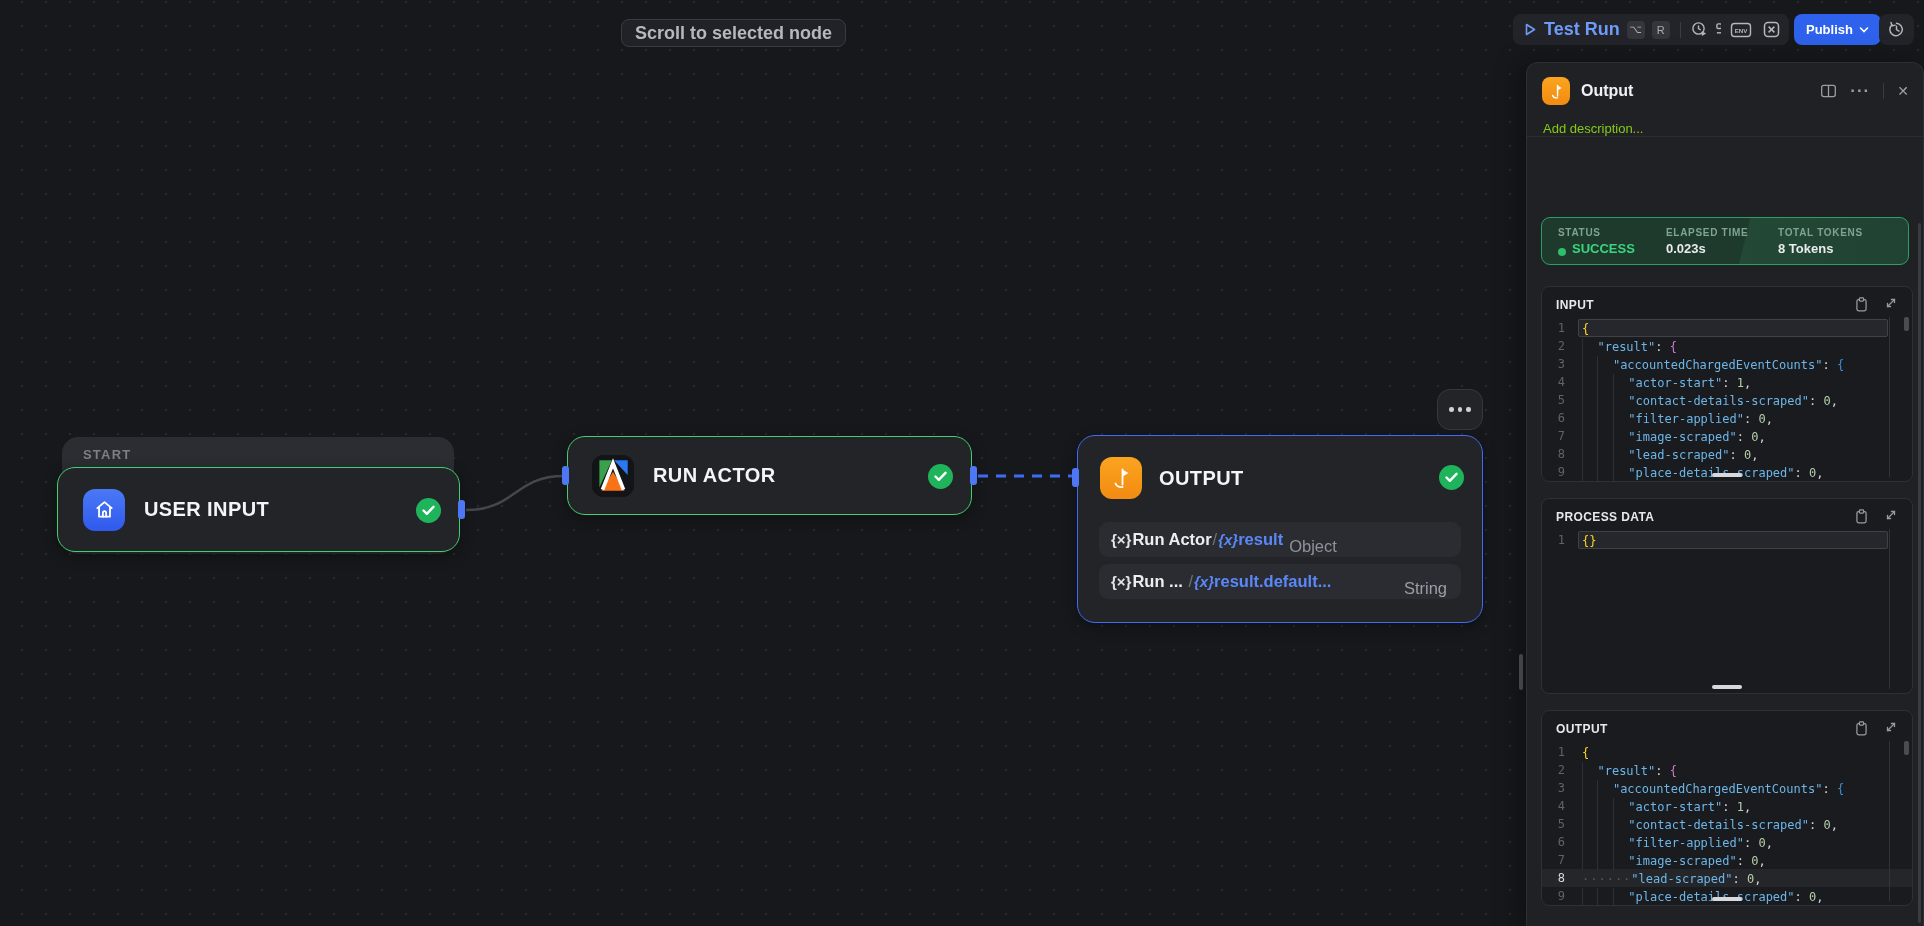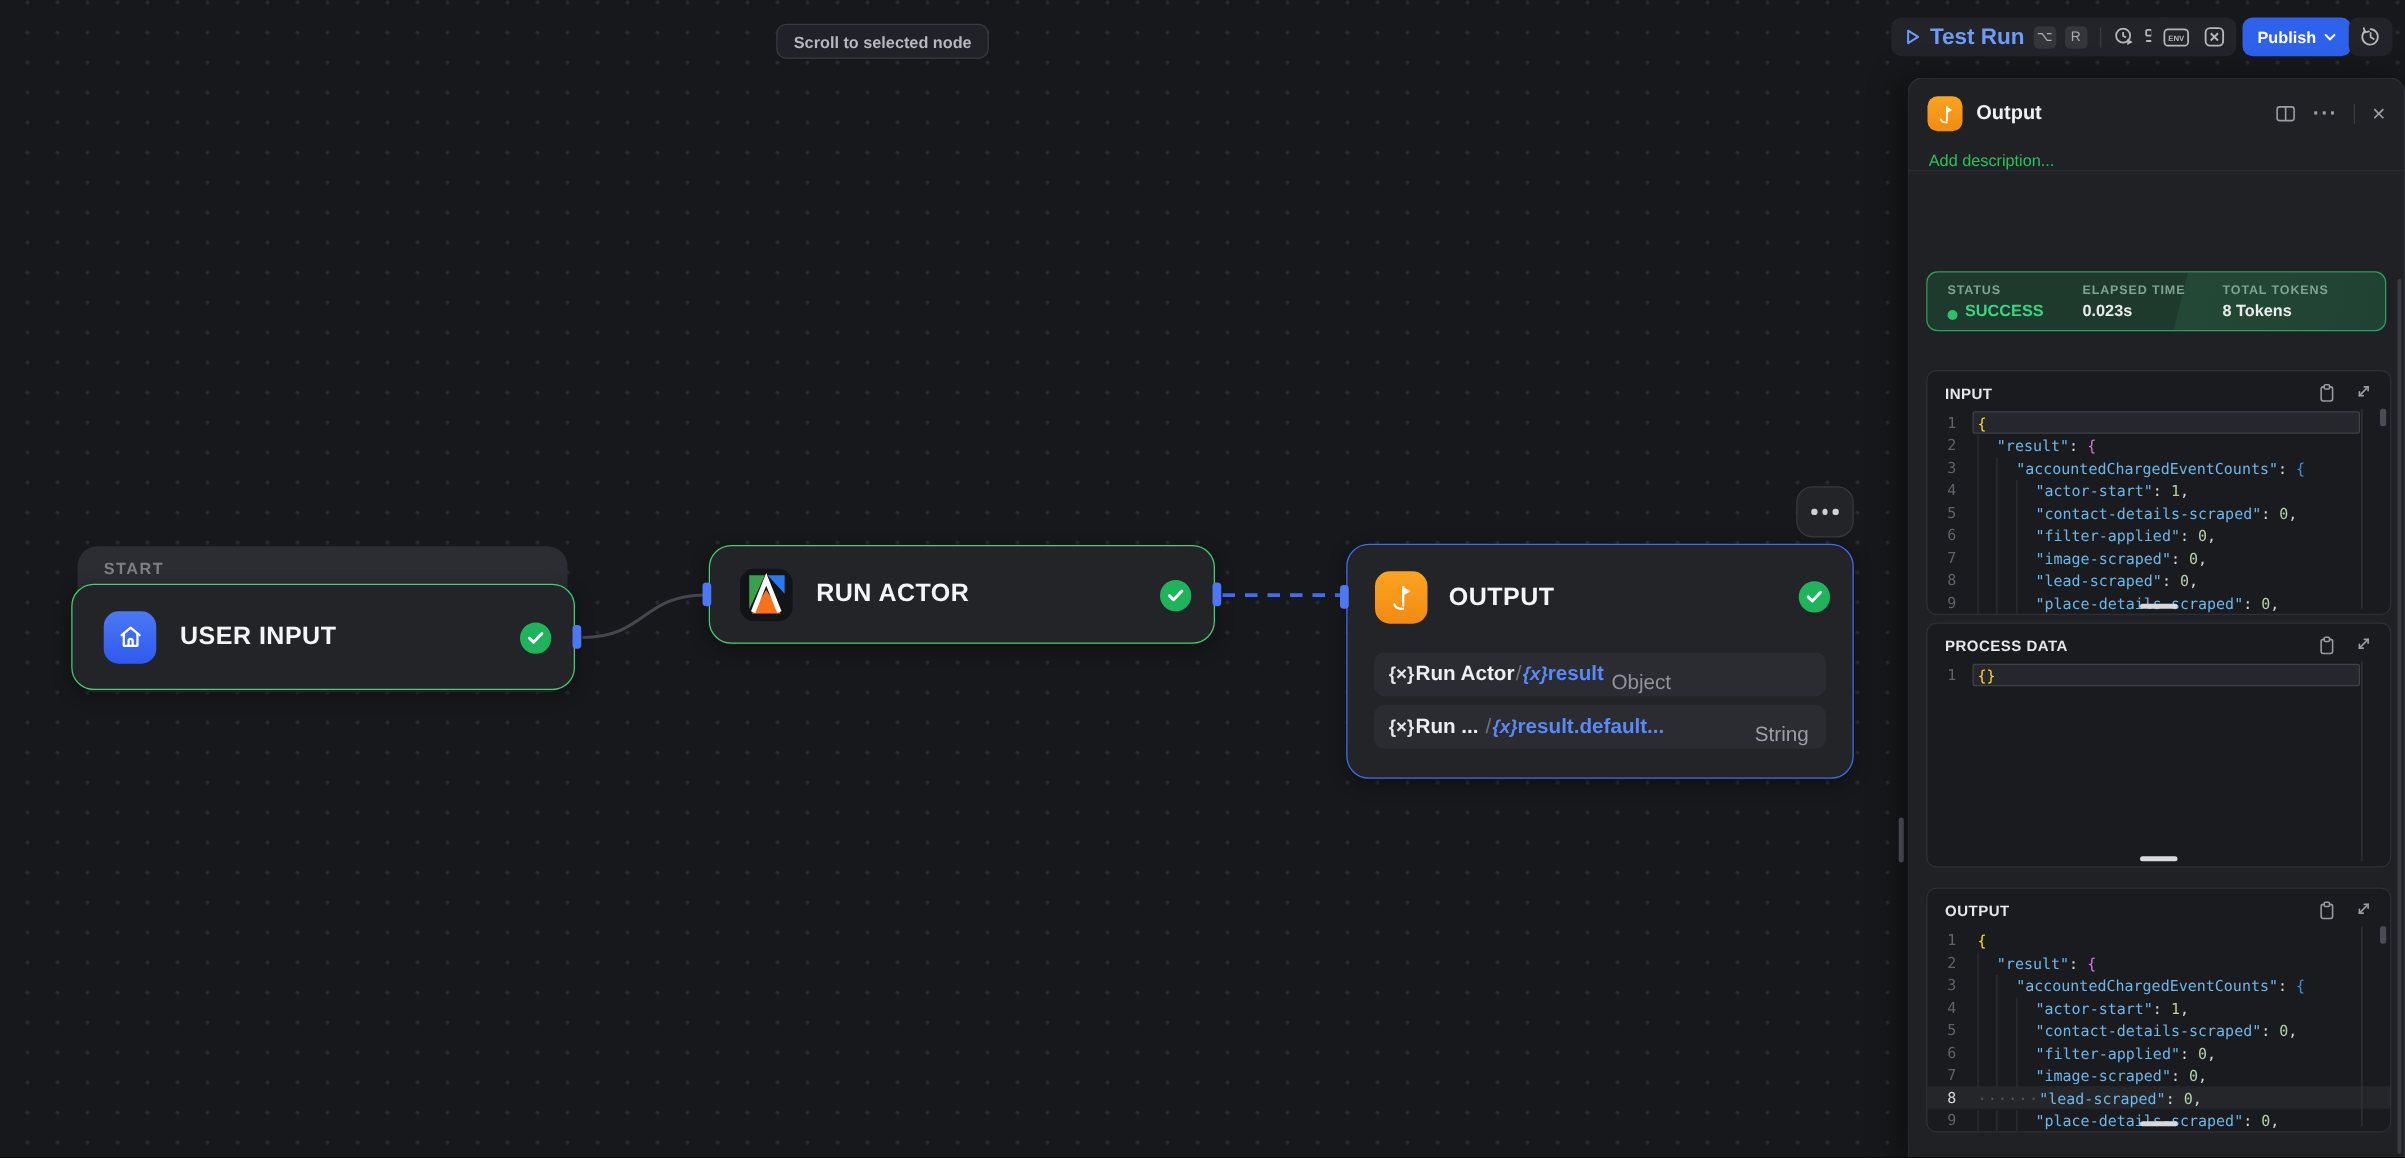--- a/index.html
+++ b/index.html
@@ -7,21 +7,21 @@
   }
   *{margin:0;padding:0;box-sizing:border-box;}
   html,body{background:#000;}
   body{font-family:"Liberation Sans",sans-serif;}
   #app{position:relative;width:1924px;height:926px;background:var(--bg);overflow:hidden;
        background-image:radial-gradient(#2a2b30 1.4px,transparent 1.5px);
        background-size:24px 24px;background-position:10px 14px;}
   svg{display:block;}
   
   .tooltip{position:absolute;left:621px;top:19px;height:28px;padding:0 13px;display:flex;align-items:center;
-    background:#212227;border:1px solid #3a3b41;border-radius:8px;color:#b5b8be;font-size:13px;font-weight:600;}
+    background:#212227;border:1px solid #3a3b41;border-radius:8px;color:#b5b8be;font-size:18px;font-weight:600;}
   
   .tb-group{position:absolute;top:14px;height:31px;display:flex;align-items:center;background:#232429;border-radius:8px;}
   .tb-run{left:1513px;padding:0 10px;gap:7px;}
   .tb-run .runlbl{color:#6d9bf7;font-size:18px;font-weight:700;}
   .kbd{width:18px;height:18px;background:#34363c;border-radius:4px;color:#a9acb3;font-size:11px;
        display:flex;align-items:center;justify-content:center;}
   .tb-div{width:1px;height:16px;background:#3b3d43;margin:0 3px;}
   .tb-icons{left:1721px;padding:0 9px;gap:11px;}
   .tb-btn-icon{color:#b4b7bd;display:flex;align-items:center;}
   .publish{position:absolute;left:1794px;top:14px;height:31px;padding:0 12px;display:flex;align-items:center;gap:6px;
@@ -62,39 +62,39 @@
   .more-btn i{width:4.5px;height:4.5px;border-radius:50%;background:#cfd1d5;}
   .canvas-thumb{position:absolute;left:1519px;top:654px;width:4px;height:36px;border-radius:2px;background:#54565d;}
   
   .panel{position:absolute;left:1526px;top:62px;width:398px;height:864px;background:var(--panel);
          border:1px solid #2e2f34;border-bottom:none;border-radius:12px 12px 0 0;box-shadow:-8px 0 24px rgba(0,0,0,.35);}
   .p-head{display:flex;align-items:center;padding:14px 14px 0 15px;gap:11px;}
   .p-ico{width:28px;height:28px;border-radius:8px;background:linear-gradient(180deg,#fba41f,#f28b12);
          display:flex;align-items:center;justify-content:center;flex:none;}
   .p-title{color:#f0f1f3;font-size:16px;font-weight:700;}
   .p-actions{margin-left:auto;display:flex;align-items:center;gap:13px;color:#9b9ea6;}
-  .p-desc{padding:16px 16px 0;color:#22c55e;font-size:13px;}
+  .p-desc{padding:16px 16px 0;color:#84cc16;font-size:13px;}
   .tabs{display:flex;gap:19px;padding:22px 16px 0;}
   .tab{font-size:12.5px;font-weight:800;letter-spacing:.6px;color:#84878e;padding-bottom:10px;position:relative;}
   .tab.active{color:#fff;}
   .tab.active::after{content:"";position:absolute;left:0;right:-2px;bottom:0;height:3px;border-radius:2px;
     background:var(--accent_blue,#2e62ec);}
   .tab-divider{height:1px;background:#2b2c31;}
   .status-card{position:absolute;left:14px;top:154px;width:368px;height:48px;border:1px solid #2f9e63;border-radius:9px;
     background:linear-gradient(104deg,#1d3a2c 0%,#1d3a2c 55%,#244836 55.4%,#1f4232 100%);
     display:flex;align-items:center;}
   .st-col{display:flex;flex-direction:column;gap:3px;}
   .st-col.c1{margin-left:16px;width:108px;} .st-col.c2{width:112px;} .st-col.c3{flex:1;}
   .st-label{font-size:10px;font-weight:700;letter-spacing:.7px;color:#7fa491;}
   .st-value{font-size:13px;font-weight:700;color:#e9ebec;display:flex;align-items:flex-end;gap:6px;}
   .st-value.green{color:#3bd47f;}
   .dot{width:8px;height:8px;border-radius:50%;background:#2fbe6b;display:inline-block;}
   .data-card{position:absolute;left:14px;width:372px;height:196px;background:var(--card);
              border:1px solid #2f3035;border-radius:8px;overflow:hidden;}
-  .dc-input{top:233px;} .dc-process{top:435px;} .dc-output{top:647px;}
+  .dc-input{top:223px;} .dc-process{top:435px;} .dc-output{top:647px;}
   .dc-head{display:flex;align-items:center;padding:9px 14px 0;}
   .card-title{font-size:12px;font-weight:800;letter-spacing:.4px;color:#e7e8ea;}
   .dc-icons{margin-left:auto;display:flex;gap:15px;color:#989ba2;}
   .code-lines{margin-top:6px;font-family:"DejaVu Sans Mono",monospace;font-size:12px;}
   .code-line{display:flex;height:18px;line-height:18px;}
   .ln{width:36px;text-align:right;padding-right:13px;color:#5f626a;flex:none;}
   .lc{white-space:pre;flex:1;margin-right:24px;border:1px solid transparent;border-radius:2px;padding-left:3px;}
   .code-line.active .lc{border-color:#3f4147;background:#26272c;}
   .code-line.selected{background:rgba(255,255,255,.05);}
   .code-line.selected .ln{color:#d9dadd;}

